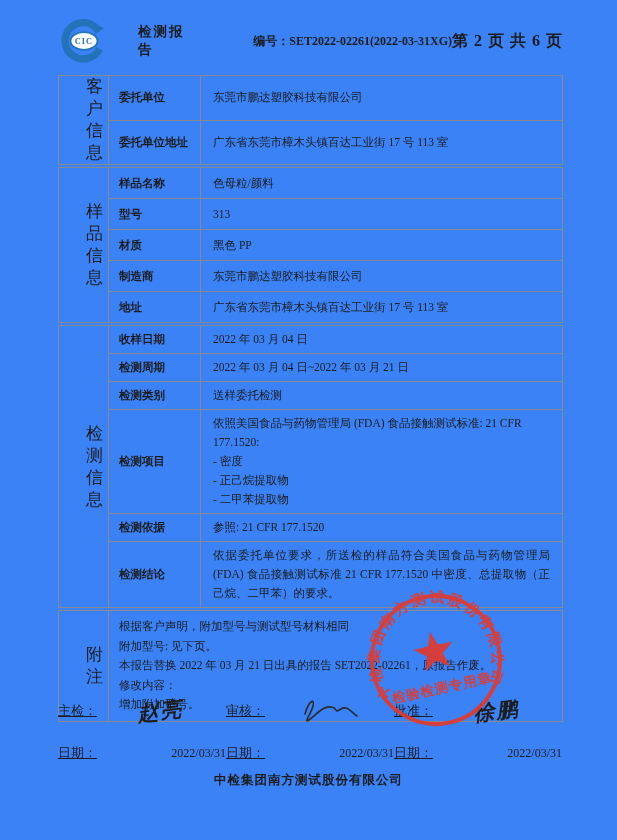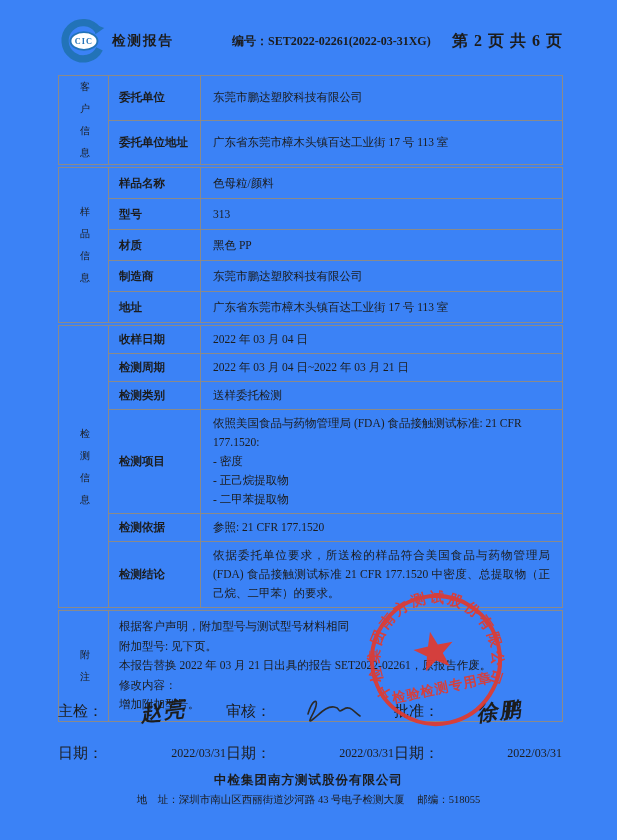--- a/index.html
+++ b/index.html
@@ -7,45 +7,45 @@
   .page {
     position:relative; width:617px; height:840px; margin:0 auto;
     background:#3b82f6; overflow:hidden;
     font-family:"Liberation Serif","DejaVu Serif",serif;
     color:#1c1c1c;
   }
   
   .hdr { position:absolute; left:58px; top:16px; width:505px; height:50px;
          display:flex; align-items:center; }
   .logo { width:54px; height:48px; flex:0 0 54px; }
-  .hdr-title { font-size:13.5px; font-weight:bold; letter-spacing:2px; }
+  .hdr-title { font-size:13.5px; font-weight:bold; margin-left:26px; letter-spacing:2px; }
   .hdr-no { font-size:12px; font-weight:bold; margin-left:58px; white-space:nowrap; }
   .hdr-page { font-size:16px; font-weight:bold; margin-left:auto; white-space:nowrap; letter-spacing:1px; }
   
   .tables { position:absolute; left:58px; top:75px; width:505px; }
   table { width:100%; border-collapse:collapse; table-layout:fixed; margin-bottom:2px; }
   td { border:1px solid #8a8a8a; font-size:11.5px; vertical-align:middle; }
   col.c1 { width:50px; } col.c2 { width:92px; }
-  td.sec { text-align:center; line-height:22px; padding:0 21px; font-size:10px; }
+  td.sec { text-align:center; line-height:22px; padding:0 27px; font-size:17px; }
   td.lbl { padding:0 4px 0 10px;font-weight:bold; }
   td.val { padding:4px 12px; line-height:19px; }
   tr.h33 td { height:33px; } tr.h31 td { height:31px; } tr.h27 td { height:27px; }
   tr.h25 td { height:25px; }
   .multi { line-height:21px; }
   .just { text-align:justify; }
   .notes-line { line-height:19.5px; }
   td.notes-cell { padding:6px 10px; }
   
   .stamp { position:absolute; left:366px; top:590px; width:140px; height:140px;
            transform:rotate(-12deg); opacity:.92; pointer-events:none; z-index:5; }
   
   .signs { position:absolute; left:58px; top:690px; width:505px; }
   .sign-row { display:flex; }
   .sign-col { width:168px; display:flex; align-items:center; }
-  .role { font-size:15px; white-space:nowrap; }
+  .role { font-size:13px; white-space:nowrap;text-decoration:underline; }
   .sig { flex:1; display:flex; justify-content:center; align-items:center; height:42px; }
   .sig-name { font-size:21px; font-weight:bold; transform:rotate(-7deg) skewX(-14deg);
               font-family:"DejaVu Serif",serif; letter-spacing:2px; }
   .date-row { display:flex; margin-top:12px; }
   .date-col { width:168px; display:flex; align-items:center; }
   .date-val { flex:1; text-align:right; font-size:12px; }
   
   .ftr { position:absolute; left:0; top:772px; width:617px; text-align:center; }
   .ftr-co { font-size:12.5px; font-weight:bold; letter-spacing:1px; }
   .ftr-line { font-size:10.5px; margin-top:4px; }
@@ -230,19 +230,15 @@
       </div>
       <div class="date-col">
         <span class="role">日期：</span>
         <span class="date-val">2022/03/31</span>
       </div>
     </div>
   </div>
 
   <div class="ftr">
     <div class="ftr-co">中检集团南方测试股份有限公司</div>
-    <div class="ftr-line">
-      <span>地　址：</span><span>深圳市南山区西丽街道沙河路 43 号电子检测大厦</span>
-      <span style="margin-left:10px;">邮编：</span><span>518055</span>
-    </div>
   </div>
 
 </div>
 
 </body></html>

